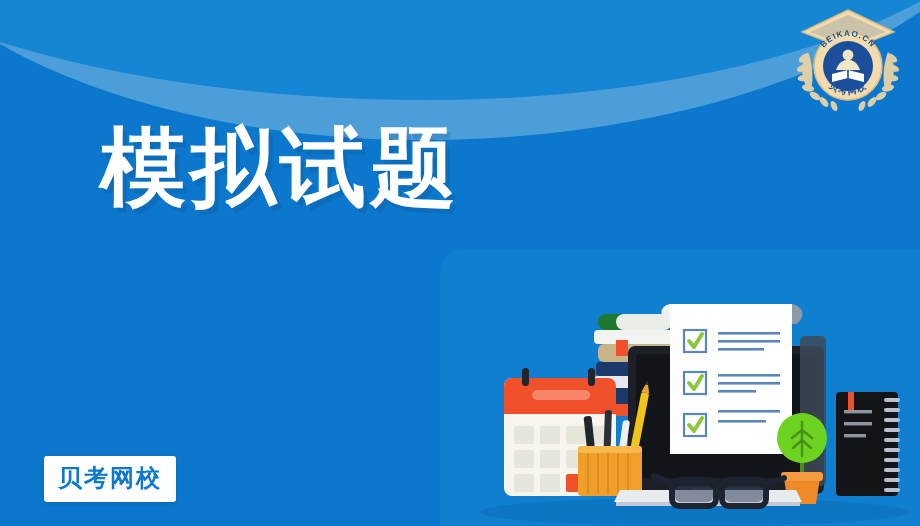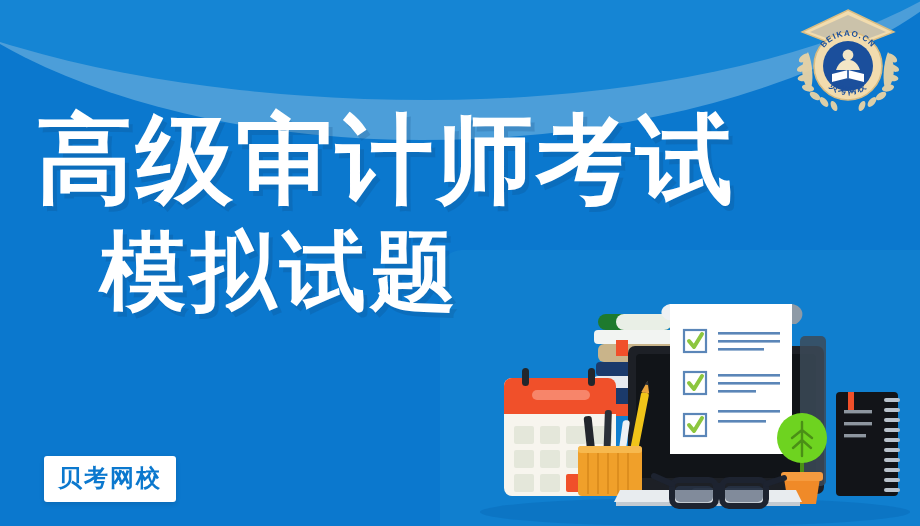--- a/index.html
+++ b/index.html
@@ -128,21 +128,20 @@
 <body>
 
 <div id="poster">
 
   <div class="wave wave-top"></div>
   <div class="wave wave-mid"></div>
   <div class="wave wave-low"></div>
   <div class="wave wave-soft"></div>
 
   <div class="headline">
-    <div class="title-main">高级审计师考试</div>
     <div class="title-sub">模拟试题</div>
   </div>
 
   <div class="brand-chip">贝考网校</div>
 
   <div class="logo-badge">
     <svg width="108" height="114" viewBox="0 0 108 114" aria-hidden="true">
       <defs>
         <path id="arcTop" d="M 24 60 A 30 30 0 0 1 84 60"></path>
         <path id="arcBot" d="M 26 60 A 28 28 0 0 0 82 60"></path>

